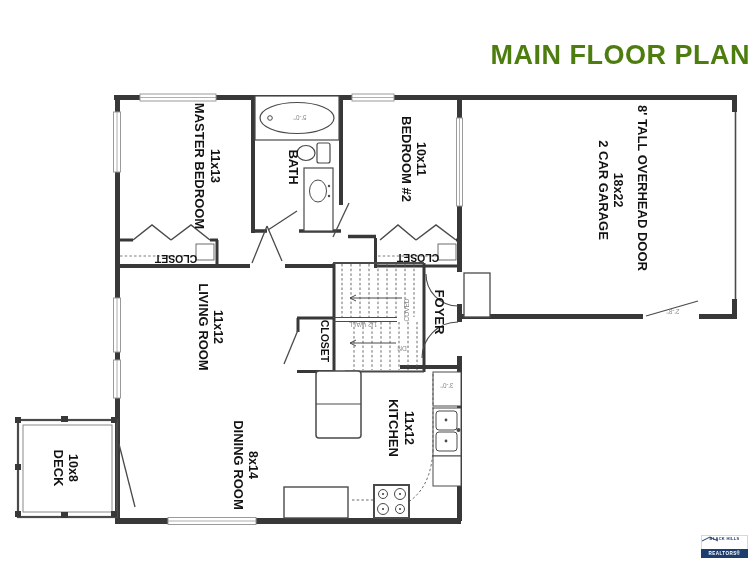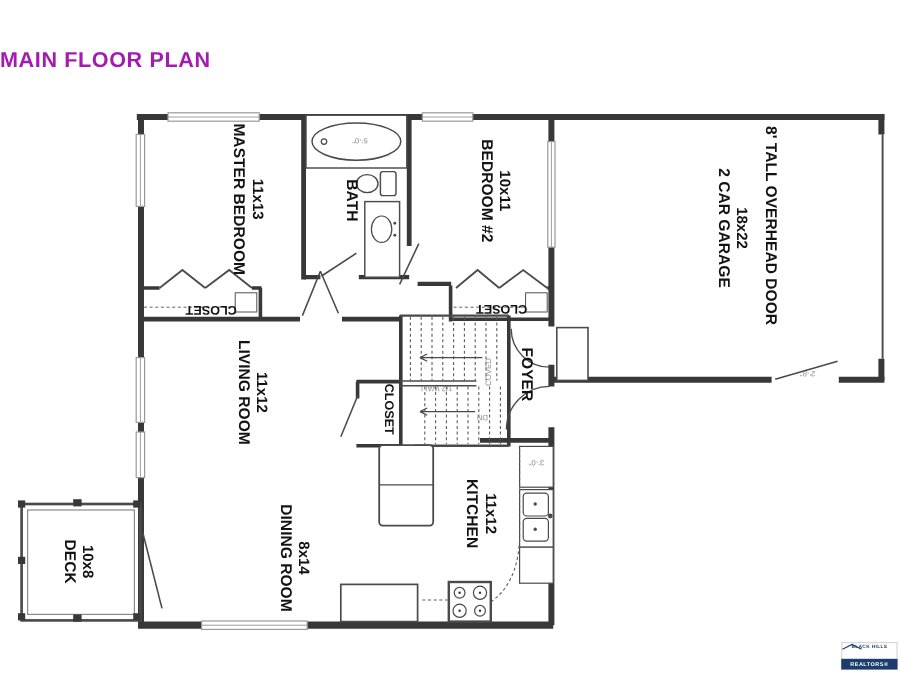--- a/index.html
+++ b/index.html
@@ -1,19 +1,19 @@
 <!DOCTYPE html>
 <html><head>
 <meta charset="utf-8">
 <style>
   html,body{margin:0;padding:0;background:#fff;}
   .canvas{position:relative;width:750px;height:562px;background:#ffffff;overflow:hidden;
           font-family:"Liberation Sans",sans-serif;}
-  .title{position:absolute;top:40px;left:0;width:100%;text-align:left;margin:0;
-         font-size:18px;font-weight:bold;letter-spacing:.5px;color:#a21caf;}
+  .title{position:absolute;top:40px;left:0;width:100%;text-align:right;margin:0;
+         font-size:27px;font-weight:bold;letter-spacing:.5px;color:#4d7c0f;}
   svg{position:absolute;top:0;left:0;}
   svg text{font-family:"Liberation Sans",sans-serif;}
   .room-label{font-size:13px;font-weight:bold;fill:#121212;text-anchor:middle;}
   .room-dims{font-size:12.5px;font-weight:bold;fill:#121212;text-anchor:middle;}
   .closet-label{font-size:10.5px;font-weight:bold;fill:#121212;text-anchor:middle;}
   .anno{font-size:6.5px;fill:#8a8a8a;text-anchor:middle;}
   .wall{stroke:#383838;fill:none;}
   .thin{stroke:#4a4a4a;fill:none;}
   .dash{stroke:#5a5a5a;fill:none;stroke-dasharray:2.5 2.2;}
   .fix{stroke:#4a4a4a;fill:#ffffff;}

